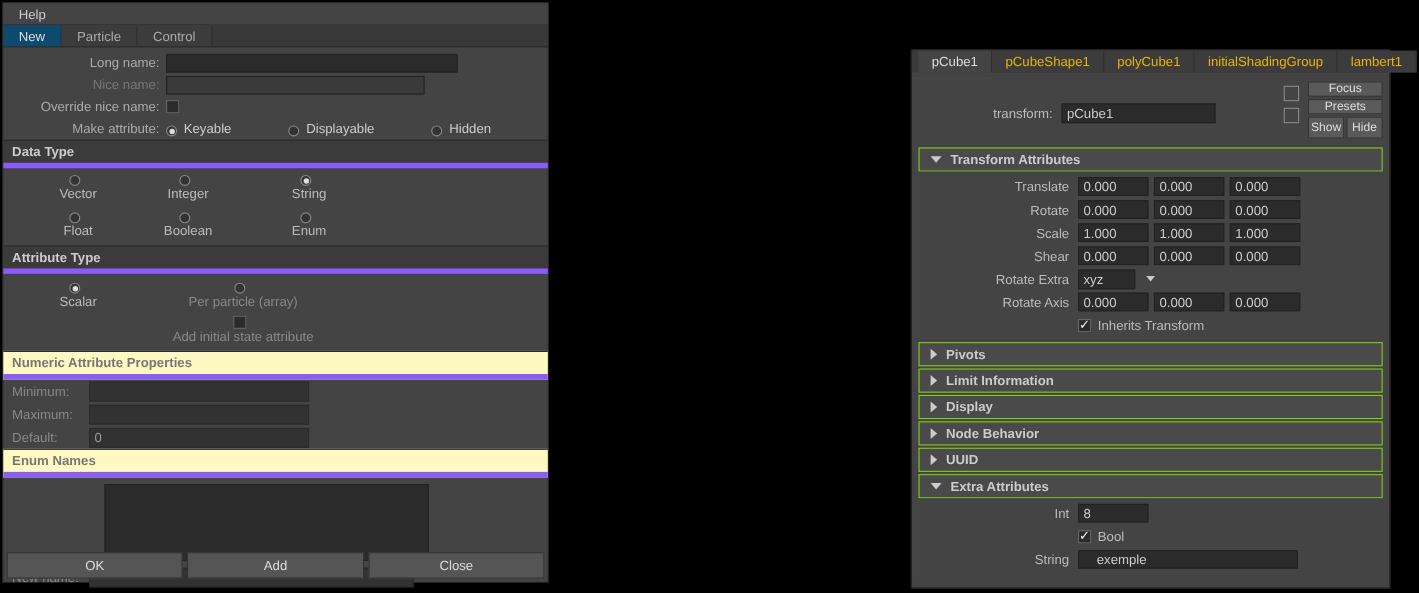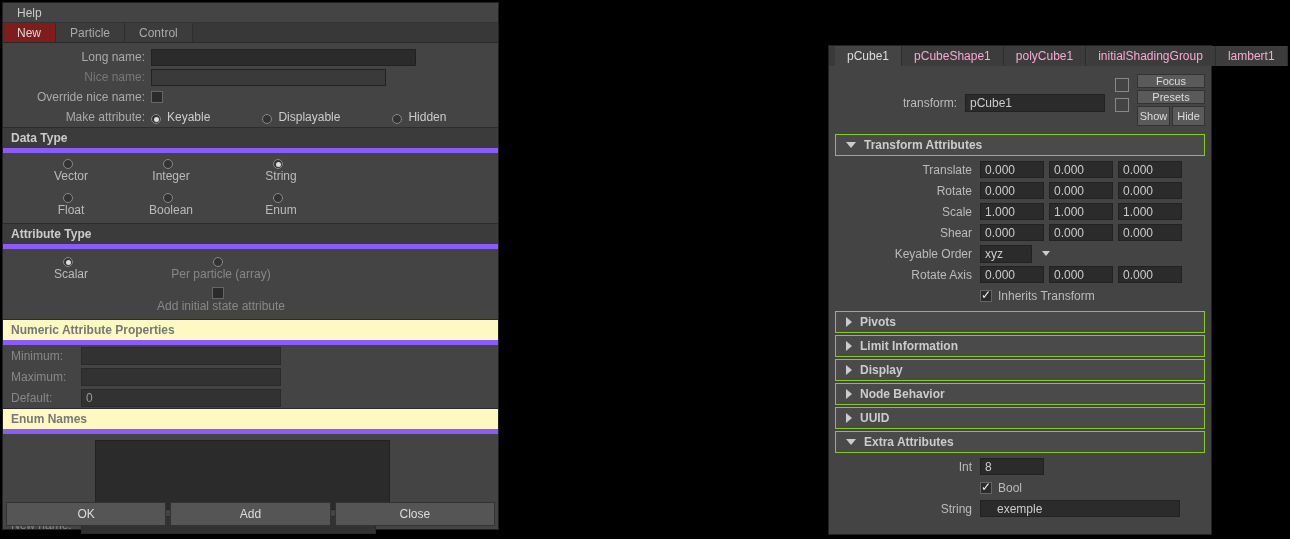--- a/index.html
+++ b/index.html
@@ -36,21 +36,21 @@
     background: #383838;
     border-bottom: 1px solid #2a2a2a;
   }
   .tab {
     padding: 3px 14px;
     color: #aaa;
     background: #3c3c3c;
     border-right: 1px solid #2e2e2e;
     cursor: default;
   }
-  .tab.active { background: #7f1d1d; color: #ddd; text-align: right; }
+  .tab.active { background: #0c4a6e; color: #ddd; text-align: right; }
   .form-row {
     display: flex;
     align-items: center;
     padding: 2px 8px;
     height: 20px;
   }
   .form-label {
     width: 140px;
     text-align: right;
     color: #aaa;
@@ -126,33 +126,33 @@
     border: 1px solid #333;
     height: 24px;
     display: flex; align-items: center; justify-content: center;
     color: #ddd; cursor: default;
   }
 
   
   .right-panel {
     position: absolute;
     left: 828px; top: 45px;
-    width: 384px; height: 490px;
+    width: 436px; height: 490px;
     background: #444444;
     border: 1px solid #222;
   }
   .r-tabs {
     display: flex;
     background: #3a3a3a;
     height: 20px;
     padding-left: 6px;
   }
   .r-tab {
     padding: 3px 12px;
-    color: #f9a8d4;
+    color: #eab308;
     background: #3c3c3c;
     border-right: 1px solid #2e2e2e;
   }
   .r-tab.active { background: #444; color: #ddd; }
 
   .r-header {
     display: flex;
     padding: 8px 6px 6px 6px;
     align-items: flex-start;
   }
@@ -397,21 +397,21 @@
         <input class="attr-inp" value="1.000" style="">
         <input class="attr-inp" value="1.000" style="">
       </div>
       <div class="attr-row">
         <span class="attr-label">Shear</span>
         <input class="attr-inp" value="0.000" style="">
         <input class="attr-inp" value="0.000" style="">
         <input class="attr-inp" value="0.000" style="">
       </div>
       <div class="attr-row">
-        <span class="attr-label">Keyable Order</span>
+        <span class="attr-label">Rotate Extra</span>
         <div class="attr-select">
           <span>xyz</span>
         </div>
         <span class="sel-arrow"></span>
       </div>
       <div class="attr-row">
         <span class="attr-label">Rotate Axis</span>
         <input class="attr-inp" value="0.000" style="">
         <input class="attr-inp" value="0.000" style="">
         <input class="attr-inp" value="0.000" style="">

